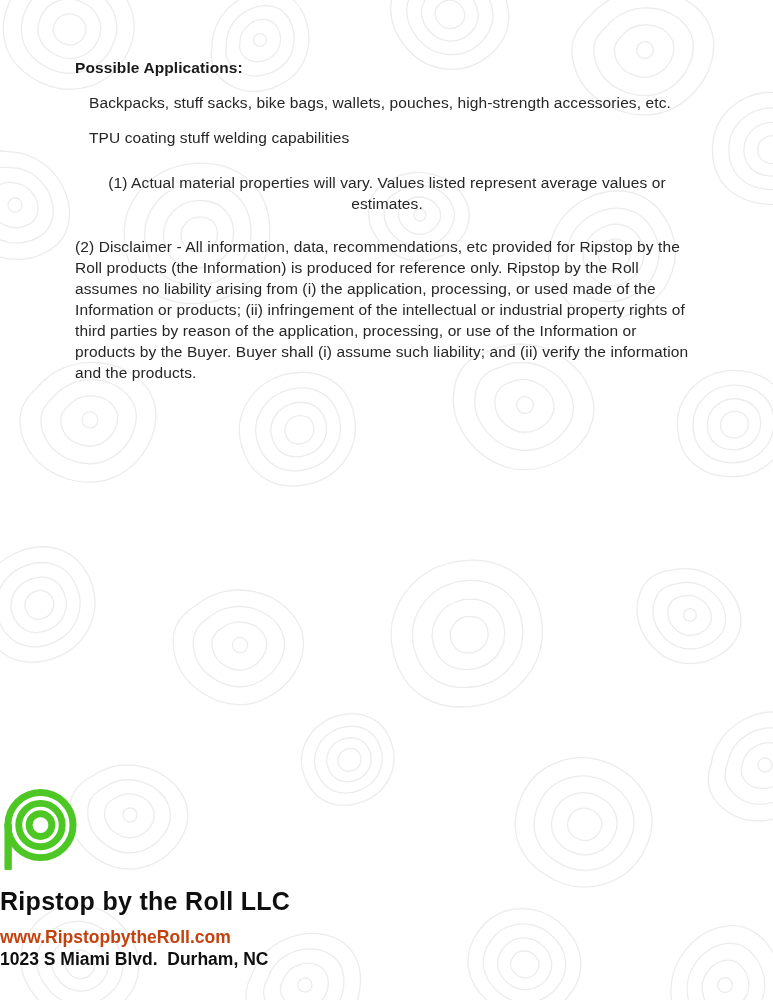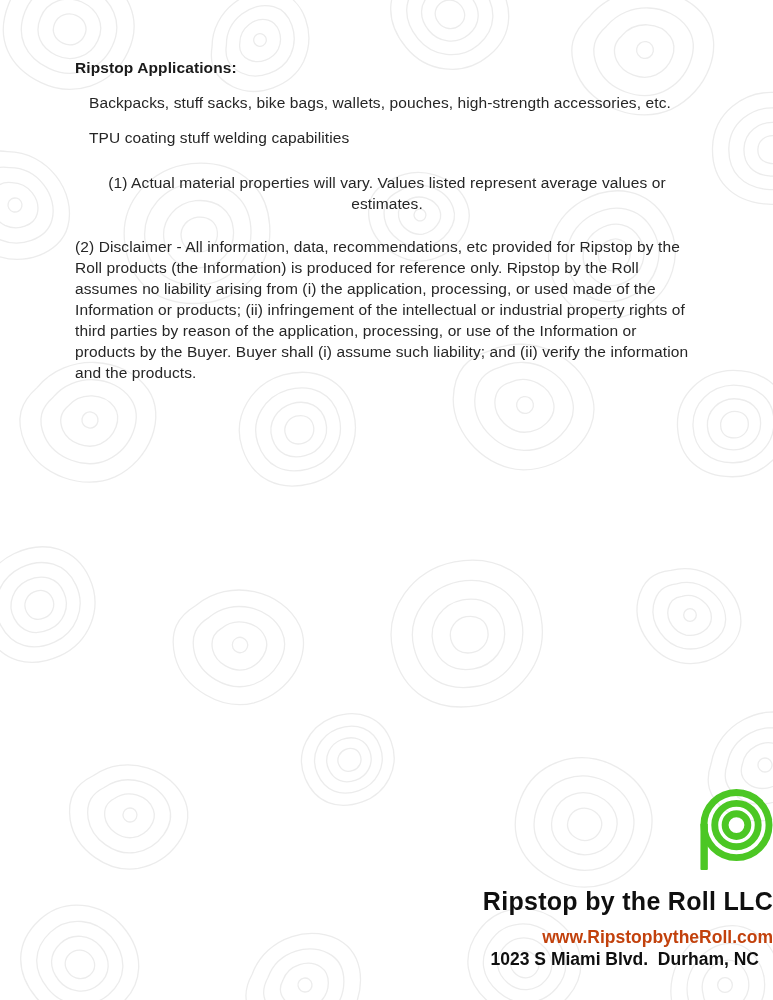--- a/index.html
+++ b/index.html
@@ -37,21 +37,21 @@
   }
   .apps-line { margin: 14px; }
   .note-1 { margin: 24px 0 0 0; text-align: center; }
   .disclaimer { margin: 22px 0 0 0; }
   .footer {
     position: absolute;
     left: 0;
     right: 0;
     top: 789px;
     z-index: 1;
-    text-align: right;
+    text-align: left;
     color: #0f0f0f;
   }
   .logo-wrap { line-height: 0; }
   .logo-wrap svg { display: inline-block; }
   .company-name {
     font-size: 25px;
     font-weight: 700;
     letter-spacing: 0.3px;
     margin: 15px 0 0 0;
   }
@@ -62,21 +62,20 @@
     color: #c2410c;
     text-decoration: none;
     display: inline-block;
   }
   .address {
     font-size: 17.5px;
     font-weight: 700;
     line-height: 20.5px;
     margin: 1px 14px 0 0;
     white-space: pre-wrap;
-    padding-left: 20px;
   }
 </style>
 </head>
 <body>
 
 <div class="page">
 
   <svg class="bg-svg" viewBox="0 0 773 1000" xmlns="http://www.w3.org/2000/svg" aria-hidden="true">
     <defs>
       <path id="blobA" d="M-60,-8 C-56,-42 -24,-62 8,-57 C42,-51 62,-26 56,6 C50,40 18,59 -13,53 C-45,47 -64,25 -60,-8 Z" vector-effect="non-scaling-stroke"></path>
@@ -117,21 +116,21 @@
       <use href="#contourA" transform="translate(585,825) rotate(15) scale(1.15)"></use>
       <use href="#contourB" transform="translate(765,765) rotate(-20)"></use>
       <use href="#contourA" transform="translate(80,965) rotate(40)"></use>
       <use href="#contourB" transform="translate(305,985) rotate(-10)"></use>
       <use href="#contourA" transform="translate(525,965) rotate(30) scale(0.95)"></use>
       <use href="#contourB" transform="translate(725,985) rotate(-45) scale(1.05)"></use>
     </g>
   </svg>
 
   <div class="content">
-    <h3 class="apps-heading">Ripstop Applications:</h3>
+    <h3 class="apps-heading">Possible Applications:</h3>
     <p class="apps-line">Backpacks, stuff sacks, bike bags, wallets, pouches, high-strength accessories, etc.</p>
     <p class="apps-line">TPU coating stuff welding capabilities</p>
     <p class="apps-line note-1">(1) Actual material properties will vary. Values listed represent average values or estimates.</p>
     <p class="apps-line disclaimer">(2) Disclaimer - All information, data, recommendations, etc provided for Ripstop by the Roll products (the Information) is produced for reference only. Ripstop by the Roll assumes no liability arising from (i) the application, processing, or used made of the Information or products; (ii) infringement of the intellectual or industrial property rights of third parties by reason of the application, processing, or use of the Information or products by the Buyer. Buyer shall (i) assume such liability; and (ii) verify the information and the products.</p>
   </div>
 
   <div class="footer">
     <div class="logo-wrap">
       <svg width="77" height="83" viewBox="0 0 78 84" xmlns="http://www.w3.org/2000/svg" aria-hidden="true">
         <g fill="#4cc724">

